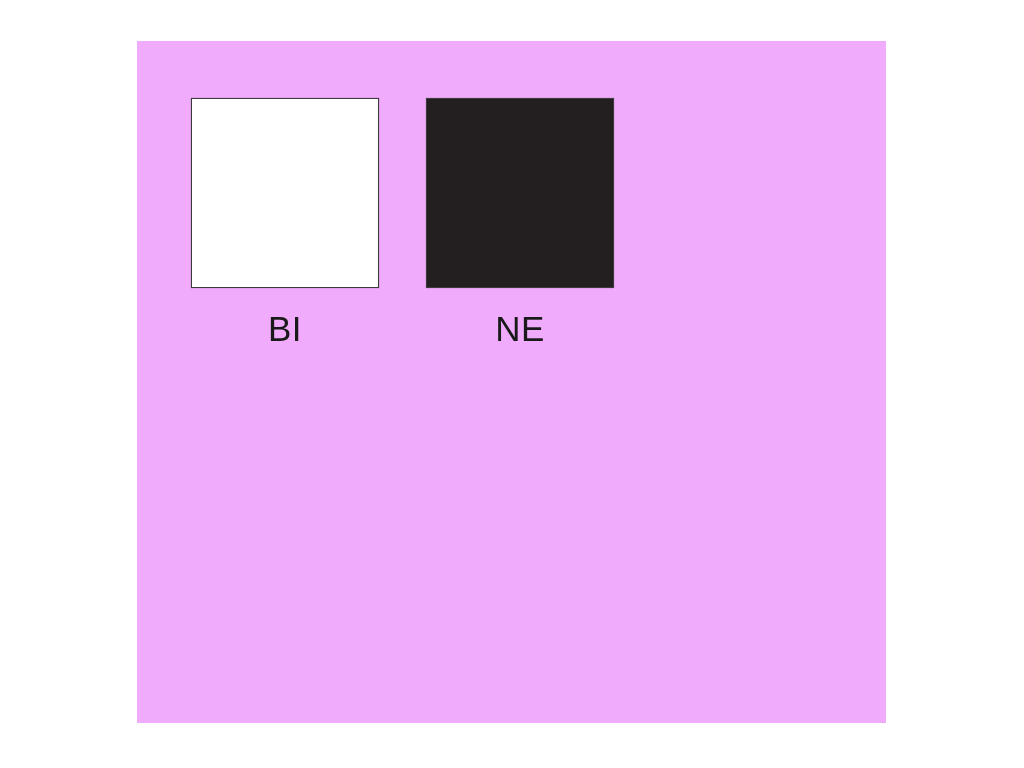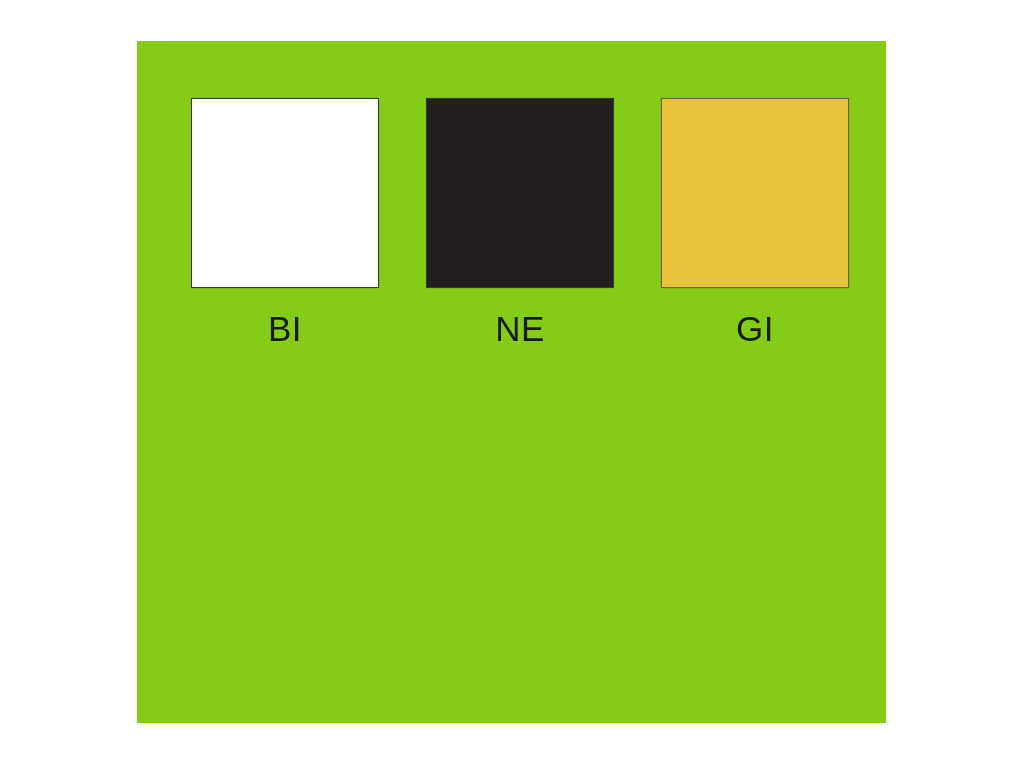--- a/index.html
+++ b/index.html
@@ -60,35 +60,31 @@
     letter-spacing: 0.5px;
     color: #1a1a1a;
     font-weight: 400;
     text-align: center;
     white-space: nowrap;
   }
 </style>
 </head>
 <body style="background: rgb(255, 255, 255);">
 
-<div id="palette-panel" style="background: #84cc16;">
+<div id="palette-panel" style="background: #f0abfc;">
   <div id="swatch-grid">
 
     <div class="swatch-cell">
       <div class="swatch-chip" style="background: rgb(255, 255, 255); border-color: rgb(59, 59, 59);"></div>
       <div class="swatch-label">BI</div>
     </div>
 
     <div class="swatch-cell">
       <div class="swatch-chip" style="background: rgb(35, 31, 32); border-color: rgb(59, 59, 59);"></div>
       <div class="swatch-label">NE</div>
     </div>
 
 
 
 
-    <div class="swatch-cell">
-      <div class="swatch-chip" style="background: rgb(232, 194, 57); border-color: rgb(110, 96, 64);"></div>
-      <div class="swatch-label">GI</div>
-    </div>
 
   </div>
 </div>
 
 </body></html>

